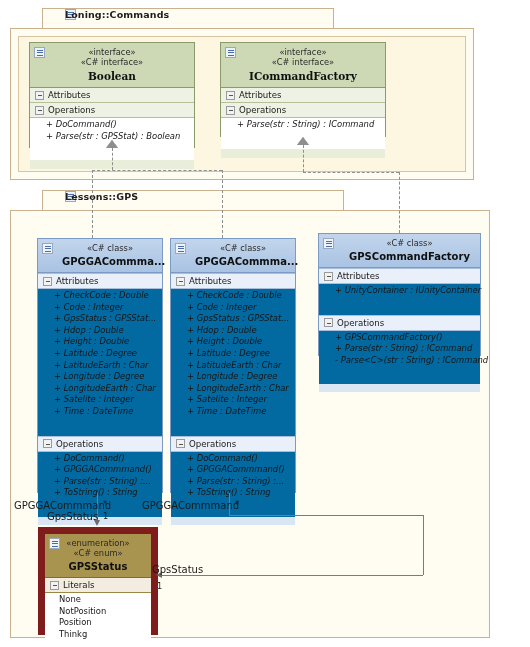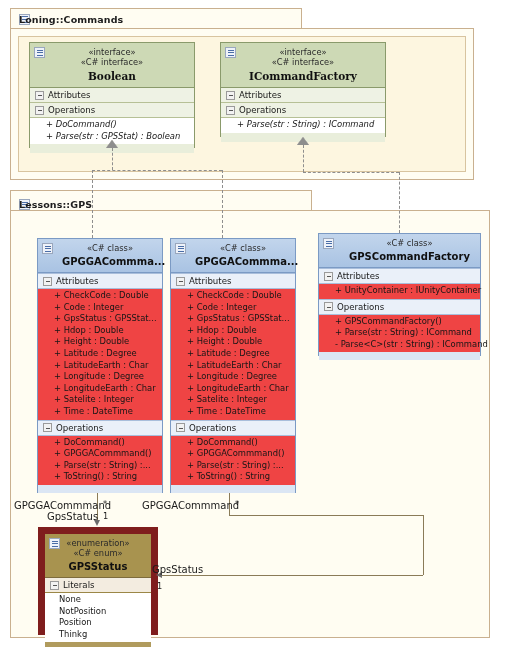--- a/index.html
+++ b/index.html
@@ -2,22 +2,22 @@
 <html><head>
 <meta charset="utf-8">
 <style>
   html,body{margin:0;padding:0;background:#ffffff;}
   body{width:530px;height:647px;overflow:hidden;
        font-family:"DejaVu Sans","Liberation Sans",sans-serif;}
   #canvas{position:relative;width:530px;height:647px;}
   .pkg-body{position:absolute;box-sizing:border-box;border:1px solid #c9b08f;
             background:#fffdf2;}
   .pkg-tab{position:absolute;box-sizing:border-box;border:1px solid #c9b08f;
-           background:#fffdf2;display:flex;align-items:center;padding-left:8px;gap:5px;
-           border-bottom:none;}
+           background:#fffdf2;display:flex;align-items:flex-start;padding-left:22px;gap:5px;
+           border-bottom:none;margin-left:32px;}
   .pkg-tab .lbl{font-size:9.5px;font-weight:bold;color:#1d1d1d;letter-spacing:.1px;}
 
   
   .plate{position:absolute;box-sizing:border-box;background:#fdf6e0;
          border:1px solid #d8c49f;}
 
   
   .ico{width:11px;height:11px;box-sizing:border-box;border:1px solid #9aa7bd;
        background:#eef2f9;display:inline-block;position:relative;flex:0 0 auto;}
   .ico::before{content:"";position:absolute;left:2px;top:1.5px;width:6px;height:7px;
@@ -33,37 +33,37 @@
 
   
   .node{position:absolute;box-sizing:border-box;}
   .node .hdr{box-sizing:border-box;position:relative;text-align:center;
              padding:4px 4px 5px 4px;}
   .node .hdr .hicon{position:absolute;left:4px;top:4px;}
   .node .stereo{font-size:8.3px;line-height:10px;color:#2a2a2a;}
   .node .name{font-size:10px;font-weight:bold;margin-top:3px;color:#101010;}
   .node .sect{box-sizing:border-box;font-size:8.6px;color:#1a1a1a;
               padding:2px 4px 2px 5px;display:flex;align-items:center;gap:4px;}
-  .node .items{box-sizing:border-box;padding:1px 3px 2px 16px;}
+  .node .items{box-sizing:border-box;padding:1px 3px 18px 16px;}
   .node .items div{font-size:8.4px;line-height:11.6px;color:#161616;white-space:nowrap;}
 
   
   .iface{border:1px solid #8a9a6b;background:#e9eedb;}
   .iface .hdr{background:#cdd9b5;border-bottom:1px solid #8a9a6b;}
   .iface .name{font-family:"DejaVu Serif","Liberation Serif",serif;font-size:10.5px;}
   .iface .sect{background:#eef2e4;border-bottom:1px solid #b6c096;}
   .iface .items{background:#ffffff;}
   .iface .items div{font-style:italic;}
   .iface .foot{height:9px;background:#e9eedb;}
 
   
   .cls{border:1px solid #7b9ac4;background:#dbe6f4;}
   .cls .hdr{background:linear-gradient(#c2d5ec,#a9c3e3);border-bottom:1px solid #7b9ac4;padding-left:24px;}
   .cls .sect{background:#eaf0f9;border-bottom:1px solid #a9bedb;border-top:1px solid #a9bedb;}
-  .cls .items{background:#ef4444;}
+  .cls .items{background:#0369a1;font-style:italic;}
   .cls .foot{height:8px;background:#dbe6f4;}
 
   
   .enm{border:7px solid #7f1d1d;background:#b09b5d;}
   .enm .hdr{background:#a8934f;border-bottom:1px solid #7d6b3c;color:#1a1a1a;}
   .enm .sect{background:#f3ece0;border-bottom:1px solid #9b8747;}
   .enm .items{background:#ffffff;padding-left:14px;}
   .enm .foot{height:10px;background:#b09b5d;}
   .vd{position:absolute;border-left:1.4px dashed #8e8e8e;}
   .hd{position:absolute;border-top:1.4px dashed #8e8e8e;}

